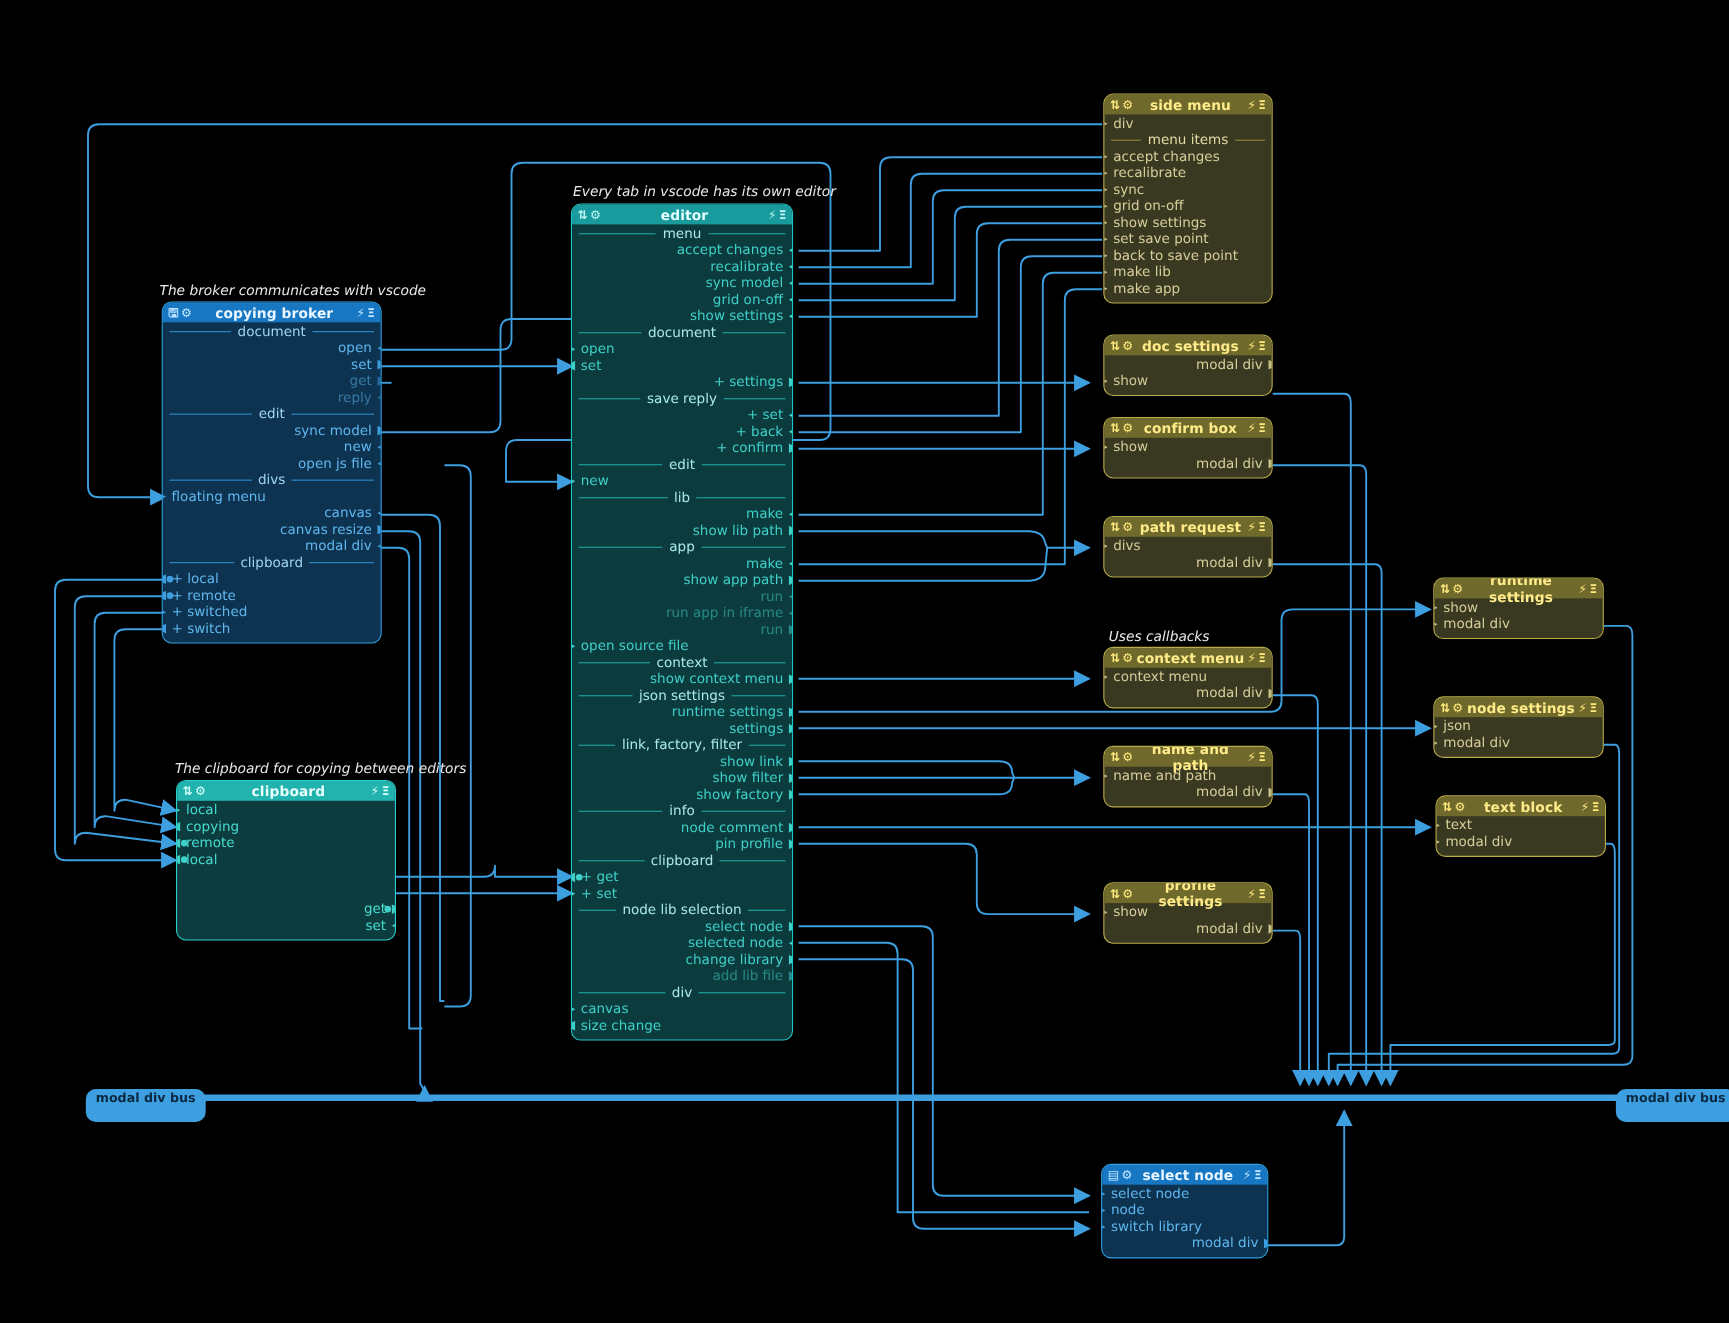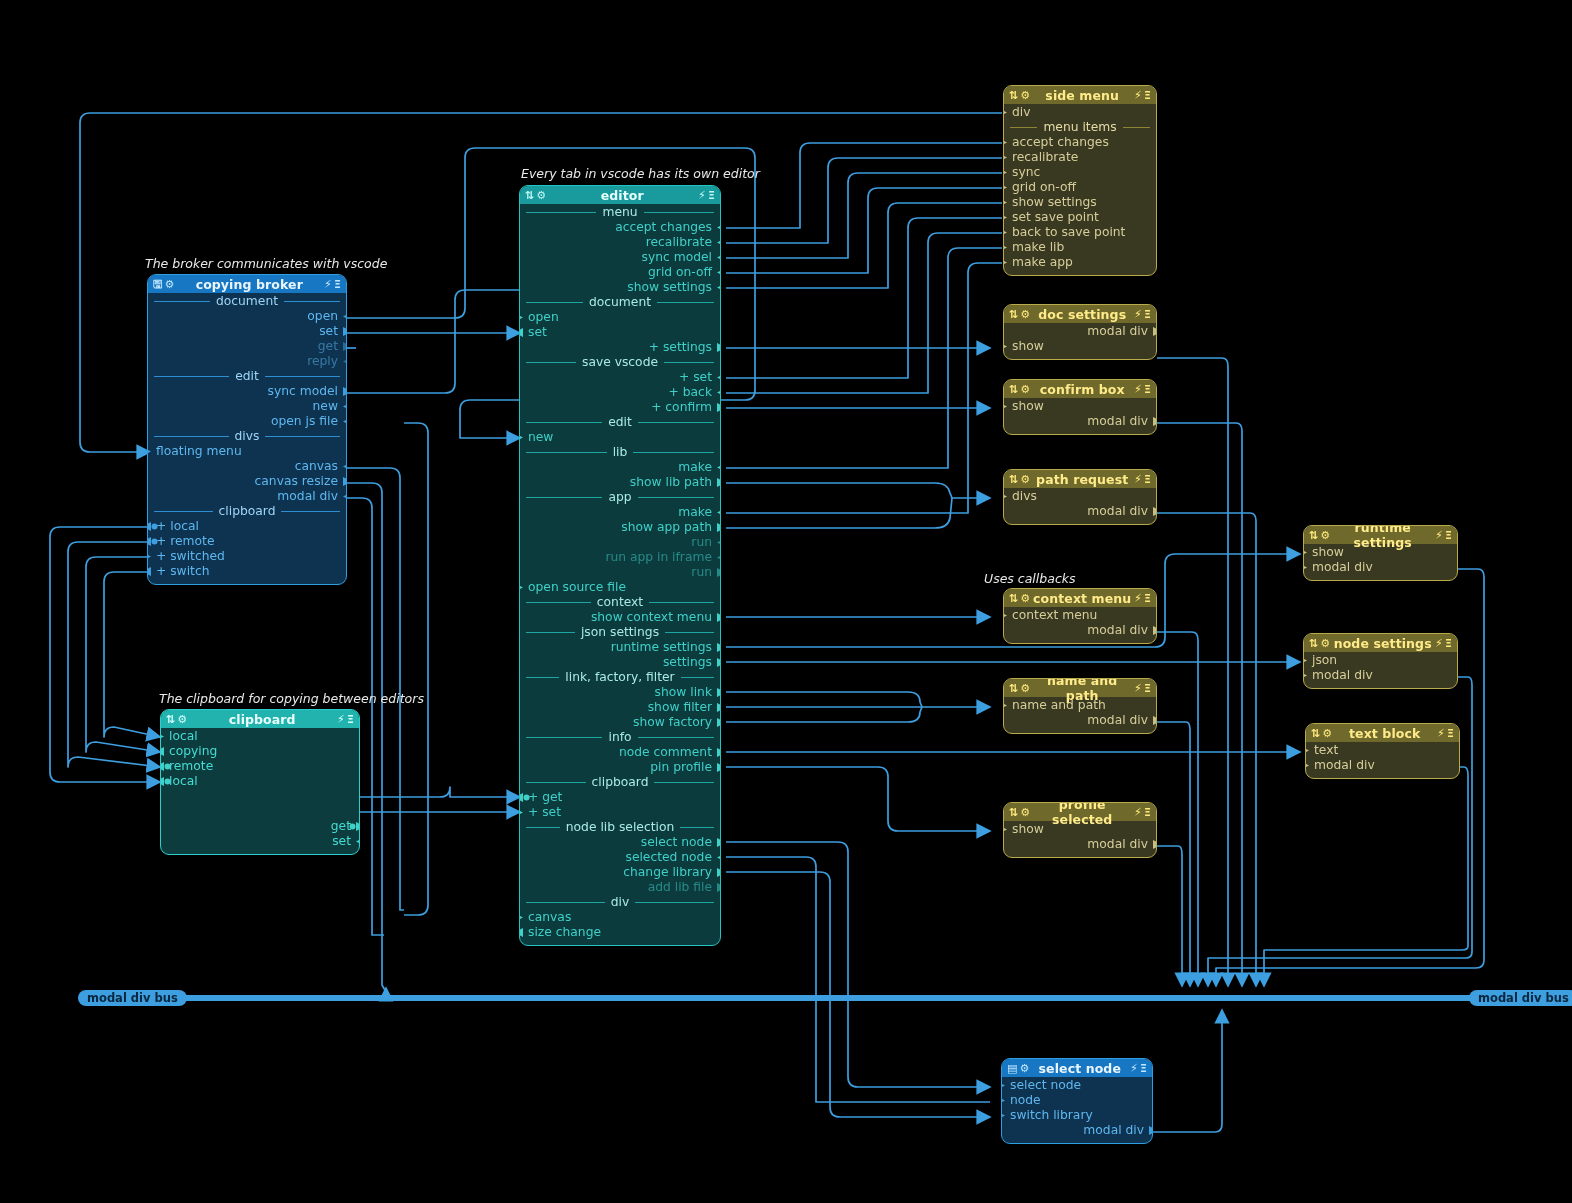--- a/index.html
+++ b/index.html
@@ -55,21 +55,21 @@
   .t-olive{background:#393821;border:1px solid #b9ab4a;}
   .t-olive .hdr{background:#6f6a2c;color:#ffeb8a;}
   .t-olive .hdr .ic{color:#ffe97e;}
   .t-olive .row{color:#d6ce9a;}
   .t-olive .sep{color:#e6dca6;}
   .t-olive .sep .ln{background:#8d8436;}
 
   .note{position:absolute;font-size:12.5px;font-style:italic;color:#e9e9e9;white-space:nowrap;}
 
   .bus-lbl{
-    position:absolute;height:16px;line-height:17px;border-radius:9px;
+    position:absolute;height:30px;line-height:17px;border-radius:9px;
     background:#3d9fe0;color:#0a2740;font-size:11.5px;font-weight:bold;
     padding:0 9px;white-space:nowrap;
   }
 </style>
 </head>
 <body>
 
 <div id="canvas">
 
   <svg id="wires" viewBox="0 0 1572 1203" xmlns="http://www.w3.org/2000/svg">
@@ -159,21 +159,21 @@
       <path d="M1157,846 L1178,846 Q1182,846 1182,854 L1182,986" marker-end="url(#ar)"></path>
       <path d="M1458,569 L1478,569 Q1484,569 1484,577 L1484,960 Q1484,968 1476,968 L1216,968 L1216,986" marker-end="url(#ar)"></path>
       <path d="M1456,677 L1468,677 Q1472,677 1472,685 L1472,952 Q1472,958 1466,958 L1208,958 L1208,986" marker-end="url(#ar)"></path>
       <path d="M1458,767 L1464,767 Q1468,767 1468,775 L1468,946 Q1468,950 1462,950 L1264,950 L1264,986" marker-end="url(#ar)"></path>
     </g>
   </svg>
 
   <div class="note" style="left:145px;top:256px;">The broker communicates with vscode</div>
   <div class="note" style="left:521px;top:166px;">Every tab in vscode has its own editor</div>
   <div class="note" style="left:159px;top:691px;">The clipboard for copying between editors</div>
-  <div class="note" style="left:984px;top:571px;">Uses callbacks</div>
+  <div class="note" style="left:1008px;top:571px;">Uses callbacks</div>
 
   <div class="bus-lbl" style="left:78px;top:990px;">modal div bus</div>
   <div class="bus-lbl" style="left:1469px;top:990px;">modal div bus</div>
 
   <div class="node t-blue" style="left:147px;top:274px;width:200px;">
       <div class="hdr">
         <span class="ic">
           <span>🖫</span>
           <span>⚙</span>
         </span>
@@ -401,21 +401,21 @@
               <path d="M9,0 L0,4.5 L9,9 Z" fill="#3fd0c8"></path>
             </svg>
           </span></div>
         <div class="row r"><span>+ settings</span><span style="position: absolute; top: 3px; display: flex; align-items: center; right: -6px;">
             <svg width="9" height="9" viewBox="0 0 9 9">
               <path d="M0,0 L9,4.5 L0,9 Z" fill="#3fd0c8"></path>
             </svg>
           </span></div>
         <div class="sep">
           <span class="ln"></span>
-          <span class="tx">save vscode</span>
+          <span class="tx">save reply</span>
           <span class="ln"></span>
         </div>
         <div class="row r"><span>+ set</span><span style="position: absolute; top: 3px; display: flex; align-items: center; right: -6px;">
             <svg width="9" height="9" viewBox="0 0 9 9">
               <path d="M9,0 L0,4.5 L9,9 Z" fill="#3fd0c8"></path>
             </svg>
           </span></div>
         <div class="row r"><span>+ back</span><span style="position: absolute; top: 3px; display: flex; align-items: center; right: -6px;">
             <svg width="9" height="9" viewBox="0 0 9 9">
               <path d="M9,0 L0,4.5 L9,9 Z" fill="#3fd0c8"></path>
@@ -800,21 +800,21 @@
             </svg>
           </span></div>
       </div>
     </div>
   <div class="node t-olive" style="left:1003px;top:802px;width:154px;">
       <div class="hdr">
         <span class="ic">
           <span>⇅</span>
           <span>⚙</span>
         </span>
-        <span class="ttl">profile selected</span>
+        <span class="ttl">profile settings</span>
         <span class="ic">
           <span>⚡</span>
           <span>Ξ</span>
         </span>
       </div>
       <div class="body">
         <div class="row l"><span>show</span><span style="position: absolute; top: 3px; display: flex; align-items: center; left: -6px;">
             <svg width="9" height="9" viewBox="0 0 9 9">
               <path d="M0,0 L9,4.5 L0,9 Z" fill="#c8bf84"></path>
             </svg>

